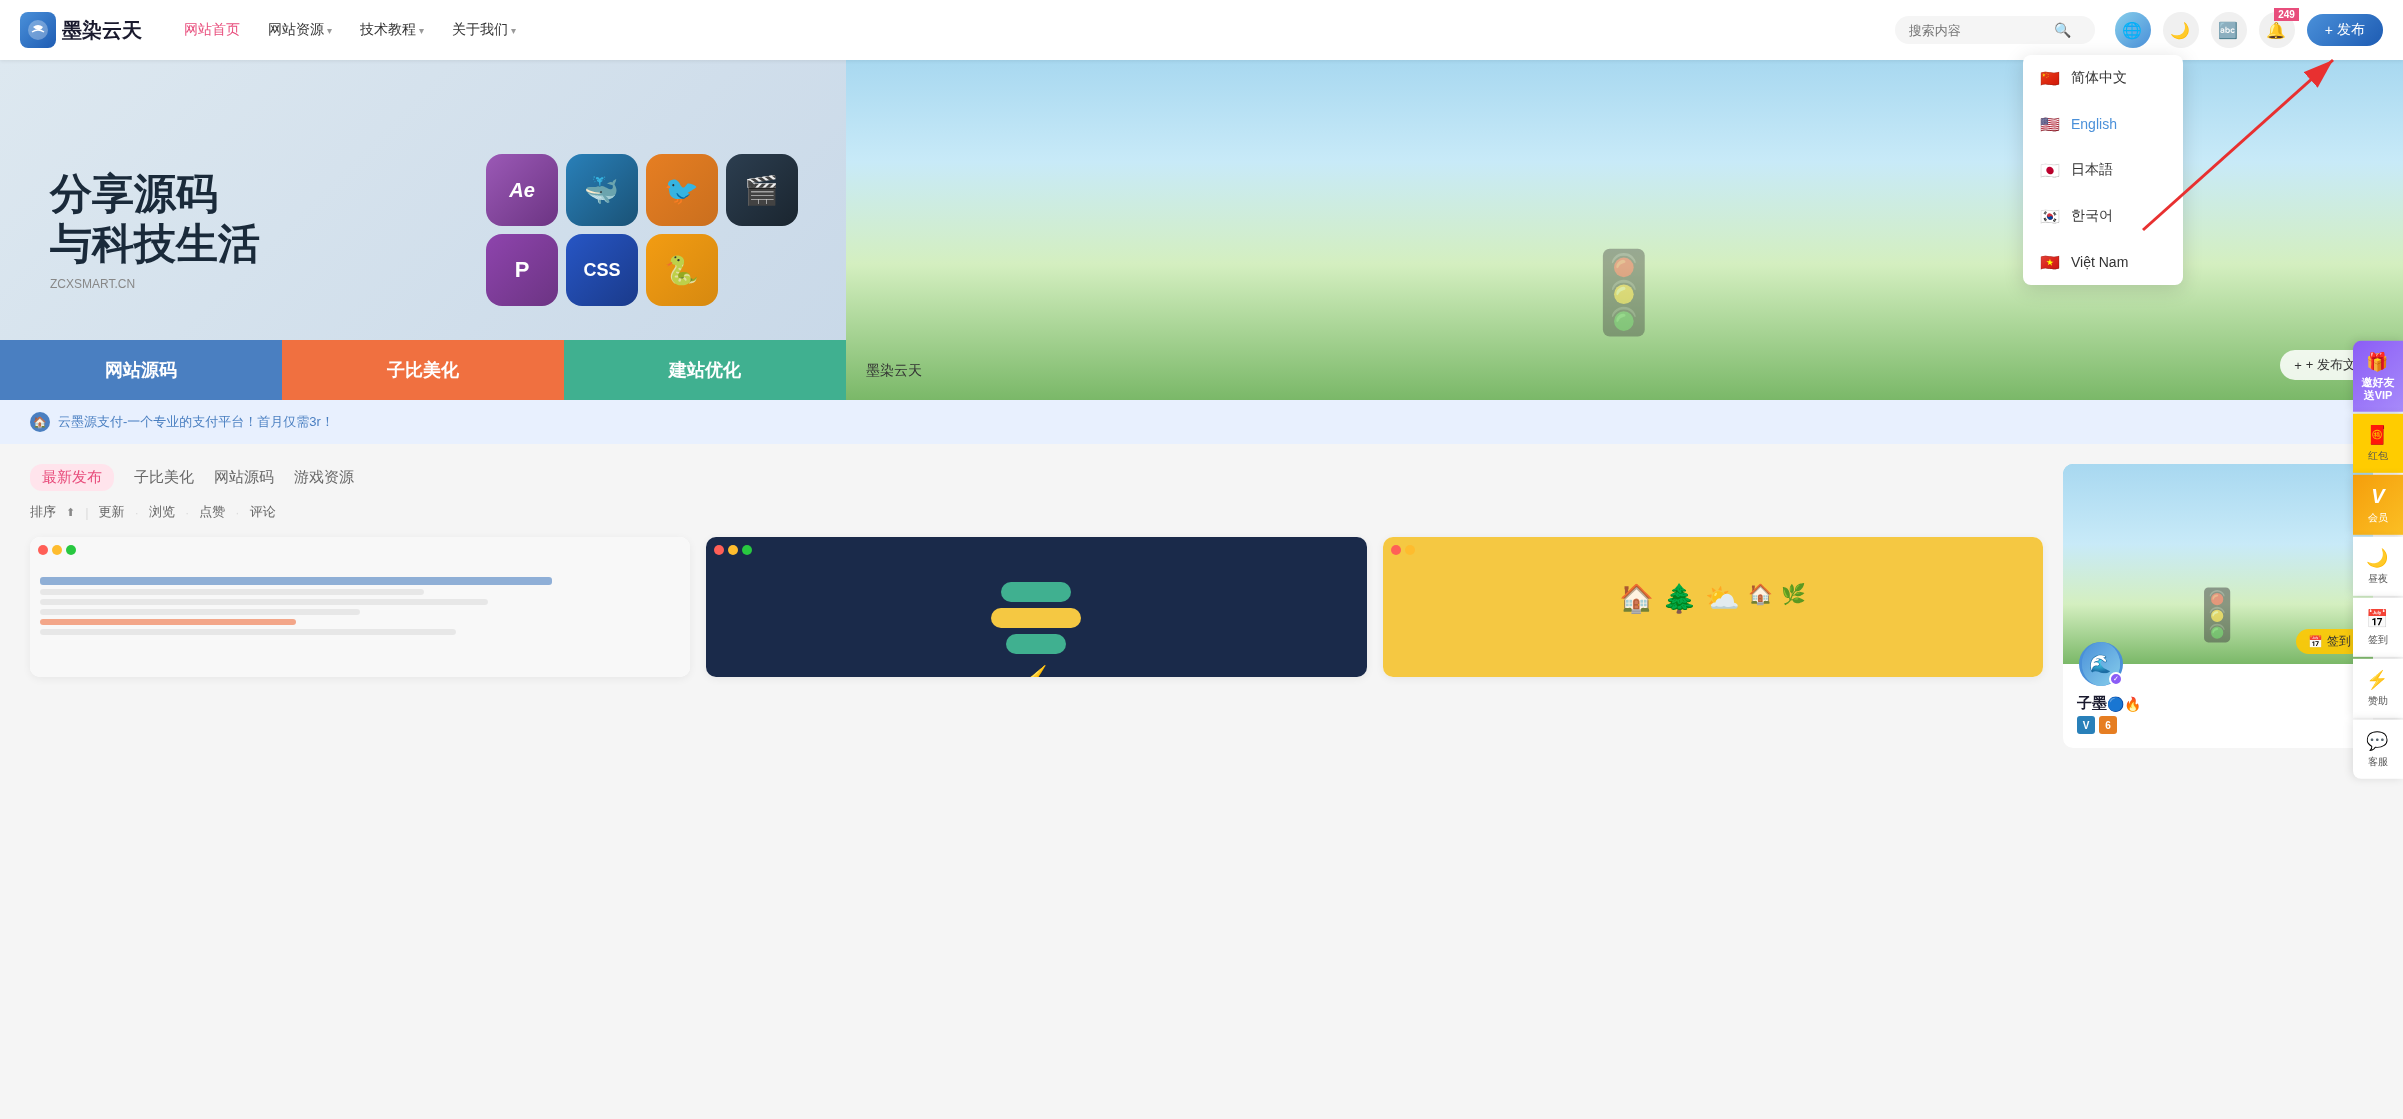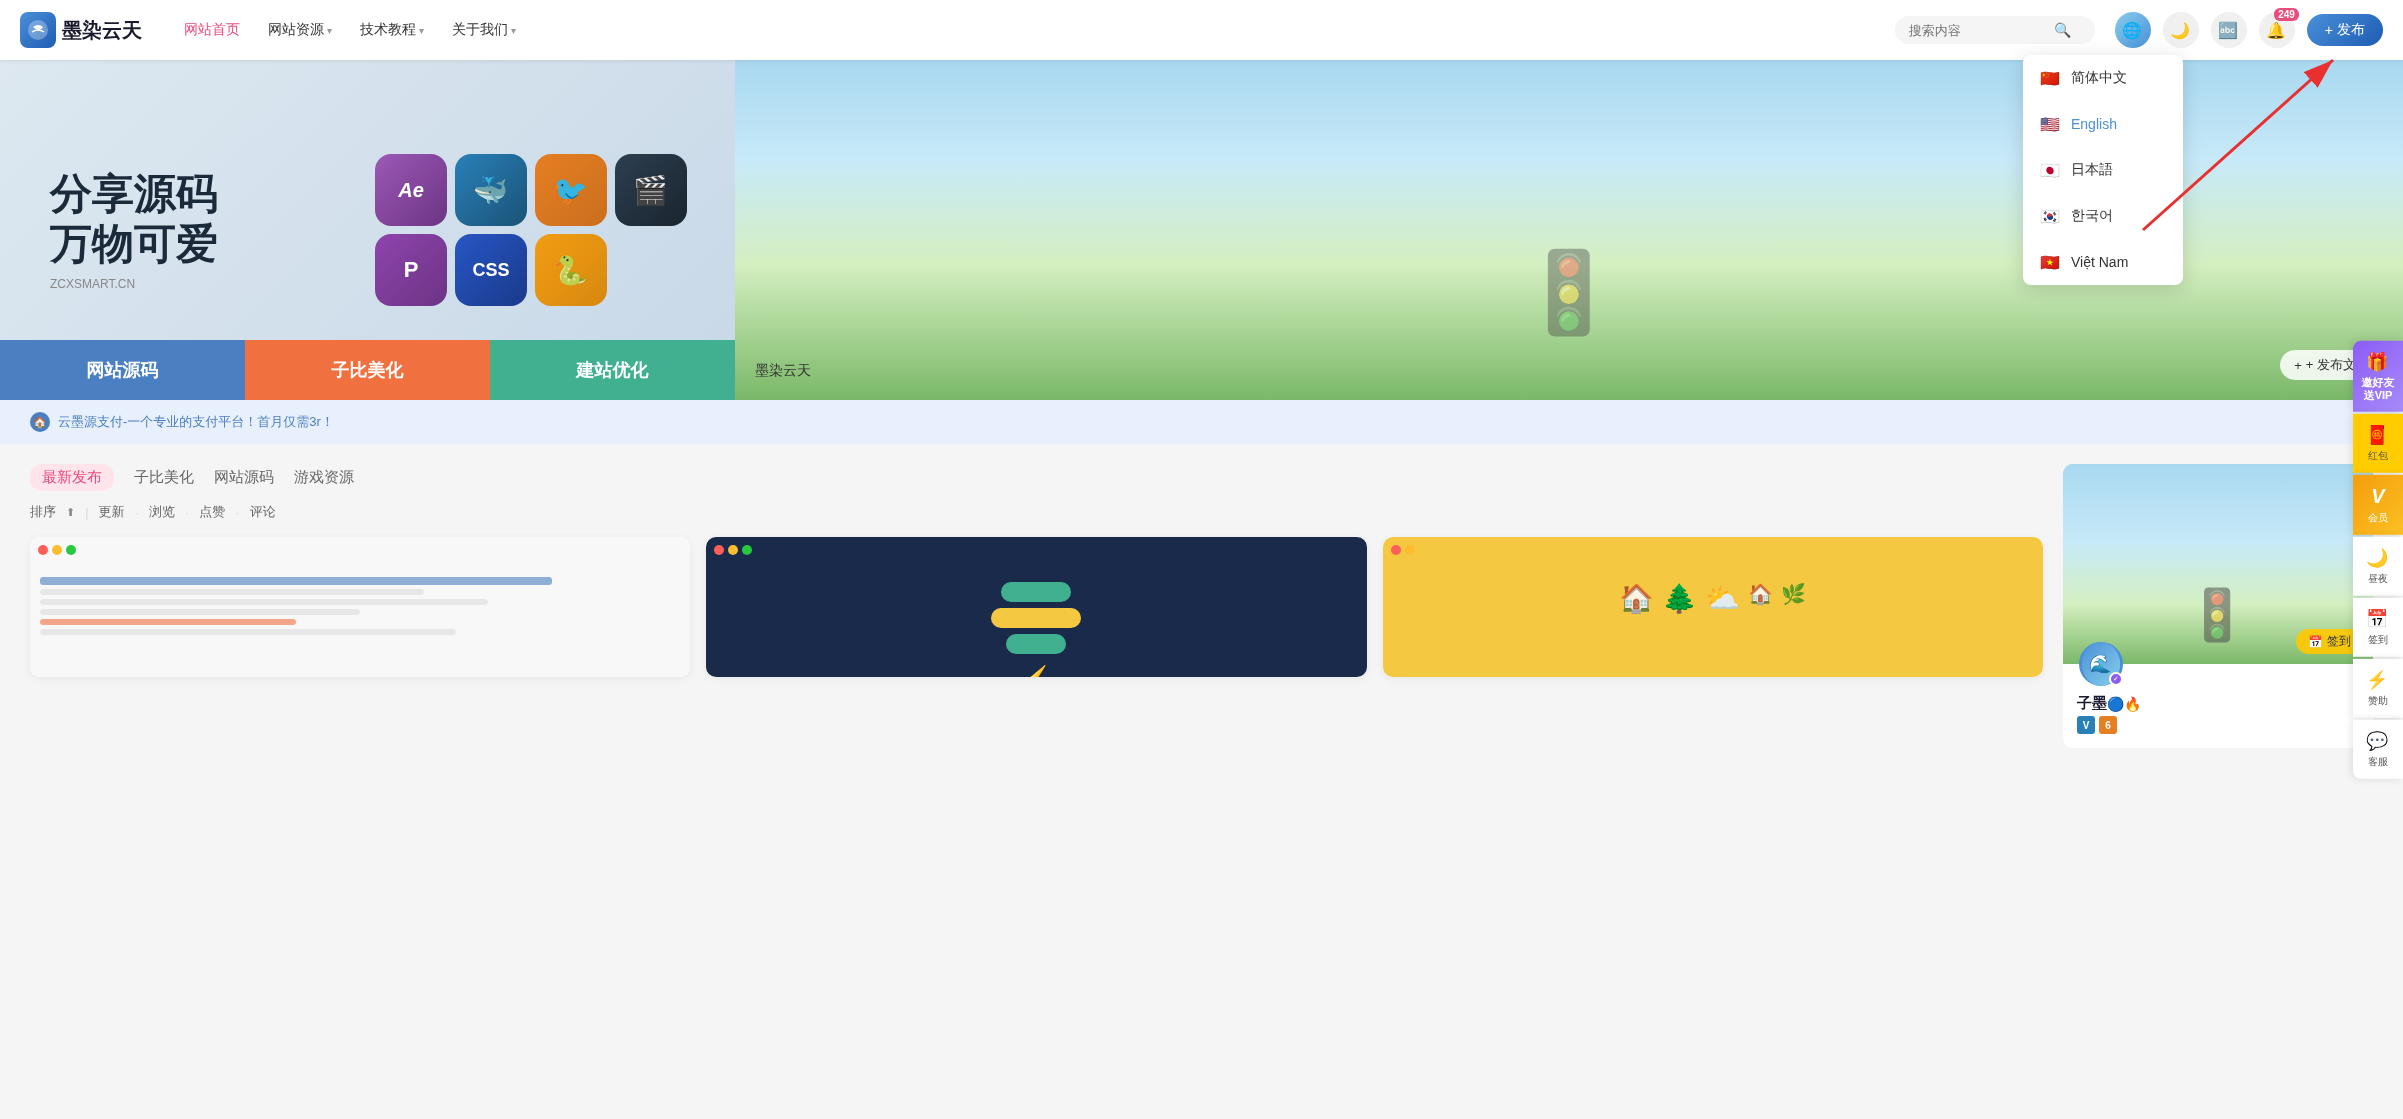--- a/index.html
+++ b/index.html
@@ -98,21 +98,21 @@
     .notif-btn {
       position: relative;
     }
     .badge {
       position: absolute;
       top: -4px;
       right: -4px;
       background: #e84d7c;
       color: white;
       font-size: 10px;
-      border-radius: 6px;
+      border-radius: 0;
       padding: 1px 4px;
       font-weight: bold;
       min-width: 18px;
       text-align: center;
     }
     .publish-btn {
       background: linear-gradient(135deg, #4a90d9, #1e5cb3);
       color: white;
       border: none;
       border-radius: 20px;
@@ -159,21 +159,21 @@
 
     
     .hero {
       display: flex;
       height: 340px;
       background: #e8eef5;
       position: relative;
       overflow: hidden;
     }
     .hero-left {
-      width: 735px;
+      width: 846px;
       background: linear-gradient(135deg, #dde8f0, #c8d8e8);
       position: relative;
       display: flex;
       flex-direction: column;
       justify-content: center;
       padding: 40px 50px;
       overflow: hidden;
     }
     .hero-title {
       font-size: 42px;
@@ -568,21 +568,21 @@
       </marker>
     </defs>
     <line x1="240" y1="230" x2="430" y2="60" stroke="#e83030" stroke-width="3" marker-end="url(#arrowhead)"></line>
   </svg>
 </header>
 
 <section class="hero">
   <div class="hero-left">
     <div class="hero-title">
       <div>分享源码</div>
-      <div>万物可爱</div>
+      <div>与科技生活</div>
     </div>
     <div class="hero-subtitle">ZCXSMART.CN</div>
 
     <div class="hero-icons">
       <div class="app-icon" style="background:linear-gradient(135deg,#9b59b6,#6c3483);">
           <span style="font-size:20px;font-weight:bold;font-style:italic;">Ae</span>
         </div>
       <div class="app-icon" style="background:linear-gradient(135deg,#2980b9,#1a5276);">🐳</div>
       <div class="app-icon" style="background:linear-gradient(135deg,#e67e22,#ca6f1e);">🐦</div>
       <div class="app-icon" style="background:linear-gradient(135deg,#2c3e50,#1a252f);">🎬</div>

